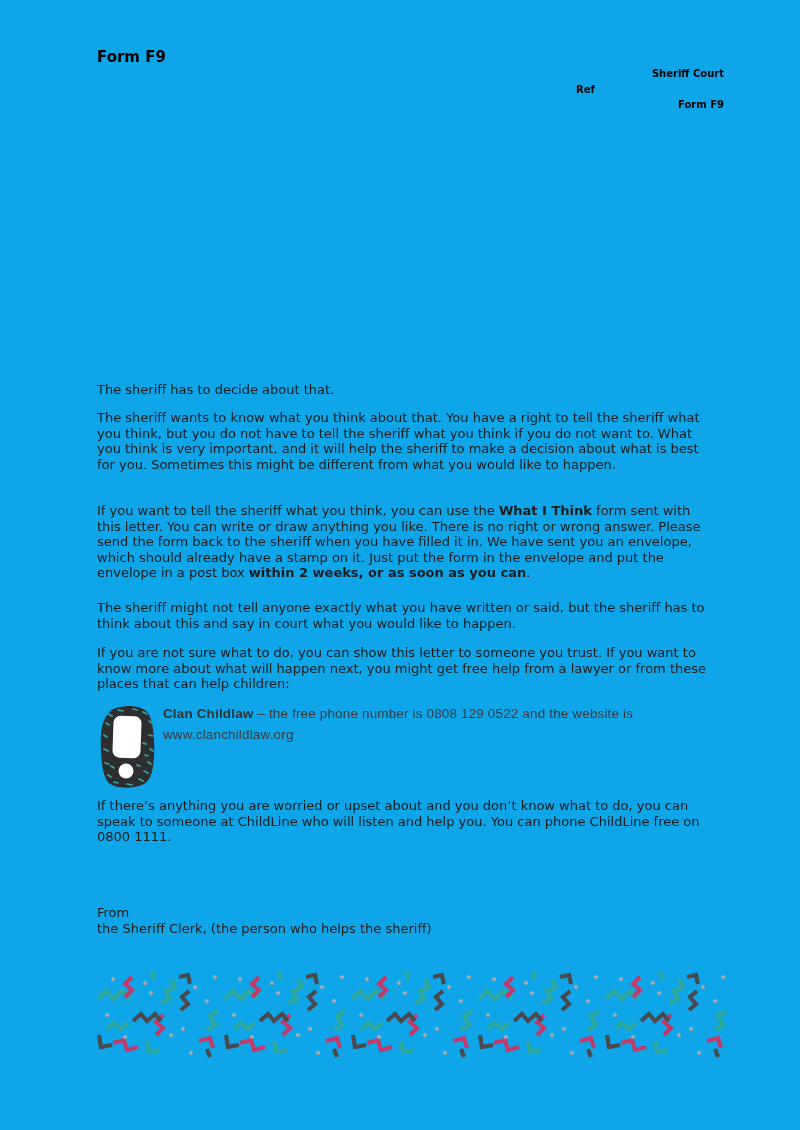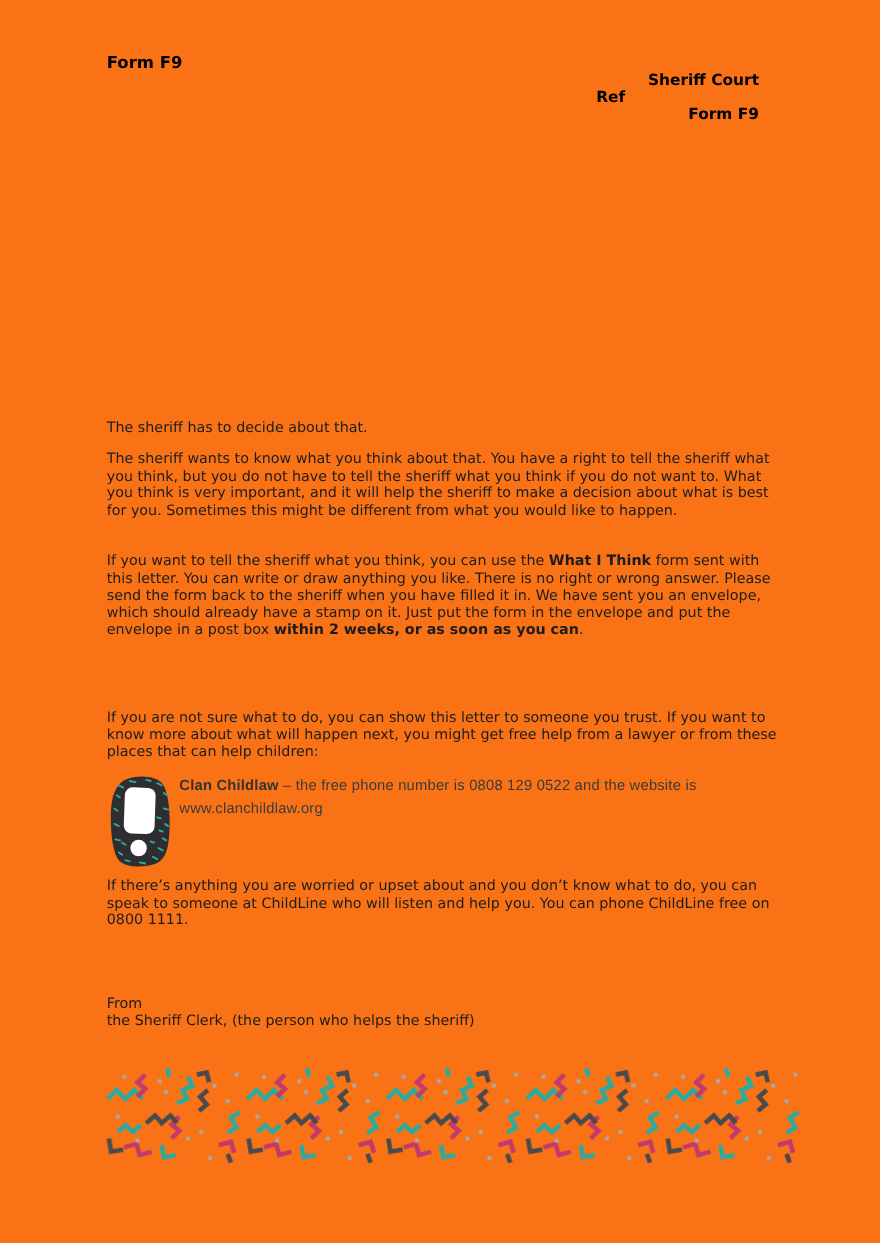--- a/index.html
+++ b/index.html
@@ -1,30 +1,30 @@
 <!DOCTYPE html>
 <html><head>
 <meta charset="utf-8">
 <style>
   html,body{margin:0;padding:0;background:#ffffff;}
   .page{
     position:relative;
     width:800px;height:1130px;
-    background:#f97316;
+    background:#0ea5e9;
     font-family:"DejaVu Sans",sans-serif;
     color:#1c1c1c;
     overflow:hidden;
   }
   .hdr-left{
     position:absolute;left:97px;top:48px;
     font-size:15px;font-weight:bold;color:#000;
   }
   .hdr-right{
-    position:absolute;left:542px;top:66px;width:148px;
-    font-size:14px;font-weight:bold;color:#000;line-height:15.5px;
+    position:absolute;left:576px;top:66px;width:148px;
+    font-size:10px;font-weight:bold;color:#000;line-height:15.5px;
   }
   .hdr-right .r{text-align:right;}
   .hdr-right .l{text-align:left;}
   .para{
     position:absolute;left:97px;width:610px;
     font-size:13px;line-height:15.5px;
     margin:0;
   }
   .para b{font-weight:bold;}
   .help-icon{position:absolute;left:99px;top:705px;}
@@ -52,20 +52,21 @@
   </div>
 
 
 
   <p class="para" style="top:382px">The sheriff has to decide about that.</p>
 
   <p class="para" style="top:410px">The sheriff wants to know what you think about that. You have a right to tell the sheriff what you think, but you do not have to tell the sheriff what you think if you do not want to. What you think is very important, and it will help the sheriff to make a decision about what is best for you. Sometimes this might be different from what you would like to happen.</p>
 
   <p class="para" style="top:503px"><span>If you want to tell the sheriff what you think, you can use the </span><b>What I Think</b><span> form sent with this letter. You can write or draw anything you like. There is no right or wrong answer. Please send the form back to the sheriff when you have filled it in. We have sent you an envelope, which should already have a stamp on it. Just put the form in the envelope and put the envelope in a post box </span><b>within 2 weeks, or as soon as you can</b><span>.</span></p>
 
+  <p class="para" style="top:600px">The sheriff might not tell anyone exactly what you have written or said, but the sheriff has to think about this and say in court what you would like to happen.</p>
 
   <p class="para" style="top:645px">If you are not sure what to do, you can show this letter to someone you trust. If you want to know more about what will happen next, you might get free help from a lawyer or from these places that can help children:</p>
 
   <svg class="help-icon" width="57" height="84" viewBox="0 0 57 84">
     <path d="M17,3 C29,-1 44,1 49,8 C54,15 56,34 55,52 C54,66 52,76 43,80 C32,84 15,84 9,77 C3,70 1,48 2,30 C3,14 9,6 17,3 Z" fill="#2e2e30"></path>
     <rect x="14" y="11" width="28" height="42" rx="7" fill="#ffffff" transform="rotate(2 28 32)"></rect>
     <circle cx="27" cy="66" r="7.5" fill="#ffffff"></circle>
     <g fill="none" stroke-width="1.7" stroke-linecap="round" stroke="#2fa99b">
       <path d="M9,9 l4,2 M19,5 l5,1 M34,4 l4,1 M44,7 l4,2 M50,16 l3,2 M50,30 l4,1 M51,44 l3,2 M49,57 l3,2 M45,66 l4,2 M40,74 l4,2 M28,79 l5,1 M15,77 l4,1 M9,70 l3,2 M6,58 l4,1 M5,44 l4,2 M5,30 l3,2 M7,18 l3,2 M44,38 l3,1 M46,50 l3,1 M12,61 l3,2 M38,60 l3,1"></path>
     </g>

